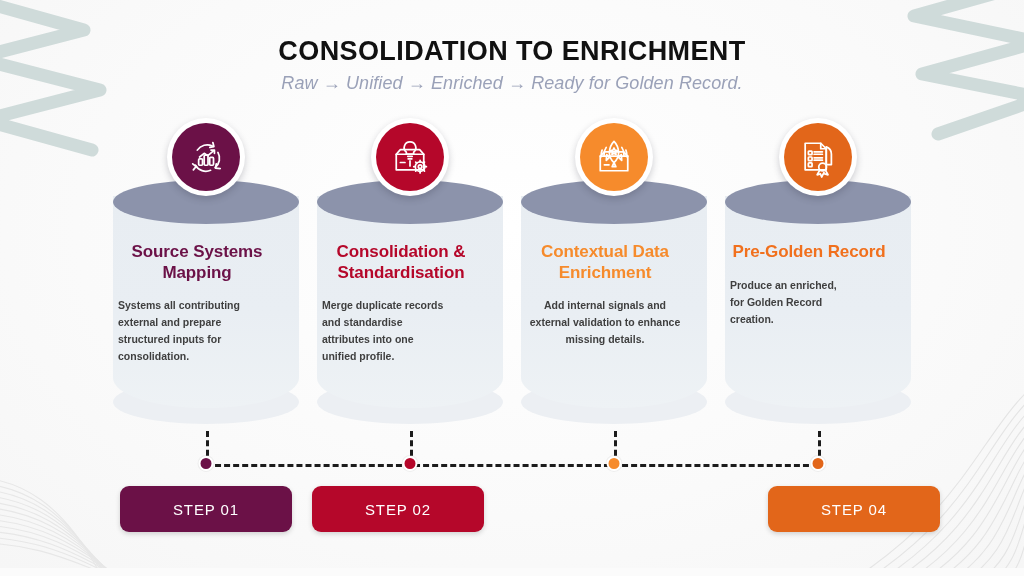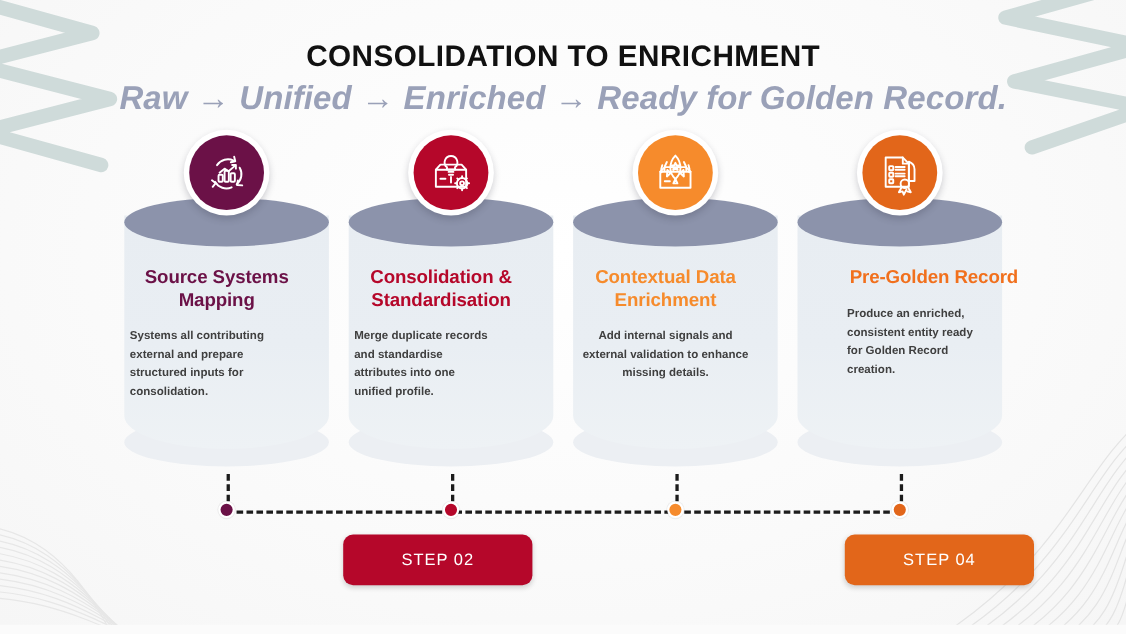--- a/index.html
+++ b/index.html
@@ -28,21 +28,21 @@
   .header{
     position:absolute; left:0; right:0; top:36px;
     text-align:center;
   }
   .title{
     font-size:27px; font-weight:700; letter-spacing:.4px;
     color:#111111;
   }
   .subtitle{
     margin-top:6px;
-    font-size:30px; font-weight:700; font-style:italic;
+    font-size:18px; font-weight:400; font-style:italic;
     color:#9aa1b8;
     letter-spacing:.1px;
   }
 
   
   .cols{
     position:absolute; left:0; top:0; width:1024px; height:576px;
   }
   .col{ position:absolute; top:0; width:204px; height:576px; }
 
@@ -289,25 +289,24 @@
         </div>
       </div>
     </div>
 
     <div class="col" style="left:716px;">
       <div class="cyl">
         <div class="cyl-bottom"></div>
         <div class="cyl-body"></div>
         <div class="cyl-top"></div>
       </div>
-      <div class="cardtext" style="top:242px;margin-left:40px;">
+      <div class="cardtext" style="top:242px;">
         <div class="card-title" style="color:#f1701d;">Pre-Golden Record</div>
         <div class="card-desc just">
           <span>Produce an enriched,</span>
-          <span>consistent entity ready</span>
           <span>for Golden Record</span>
           <span style="text-align:left;">creation.</span>
         </div>
       </div>
       <div class="badge">
         <div class="badge-inner" style="background:#e2661a;">
           <svg width="44" height="44" viewBox="0 0 48 48" fill="none" stroke="#fff" stroke-width="1.9" stroke-linecap="round" stroke-linejoin="round">
             <path d="M10 9 h17 l6 6 v23 h-23 z"></path>
             <path d="M27 9 v6 h6"></path>
             <rect x="13.5" y="17.5" width="4" height="4" rx=".7"></rect>
@@ -331,16 +330,17 @@
     <div class="stem" style="left:206px; top:-32px;"></div>
     <div class="stem" style="left:410px; top:-32px;"></div>
     <div class="stem" style="left:614px; top:-32px;"></div>
     <div class="stem" style="left:818px; top:-32px;"></div>
     <div class="dot" style="left:206px; background:#6b1147;"></div>
     <div class="dot" style="left:410px; background:#b5072a;"></div>
     <div class="dot" style="left:614px; background:#f68b2c;"></div>
     <div class="dot" style="left:818px; background:#e2661a;"></div>
   </div>
 
+  <div class="pill" style="left:120px; background:#6b1147;">STEP 01</div>
   <div class="pill" style="left:312px; background:#b5072a;">STEP 02</div>
   <div class="pill" style="left:732px; background:#e2661a;margin-left:36px;">STEP 04</div>
 
 </div>
 
 </body></html>

